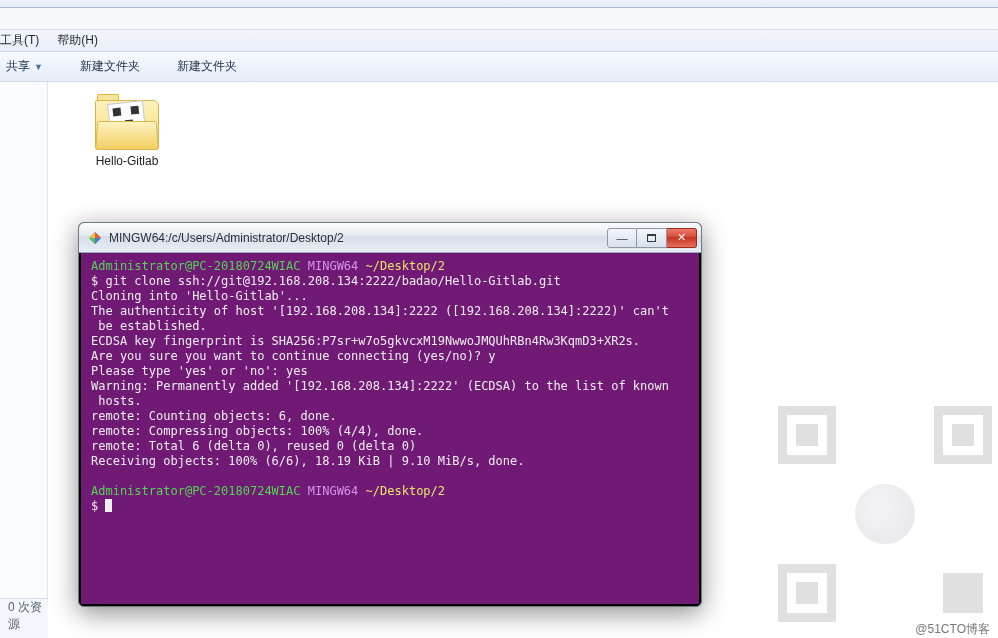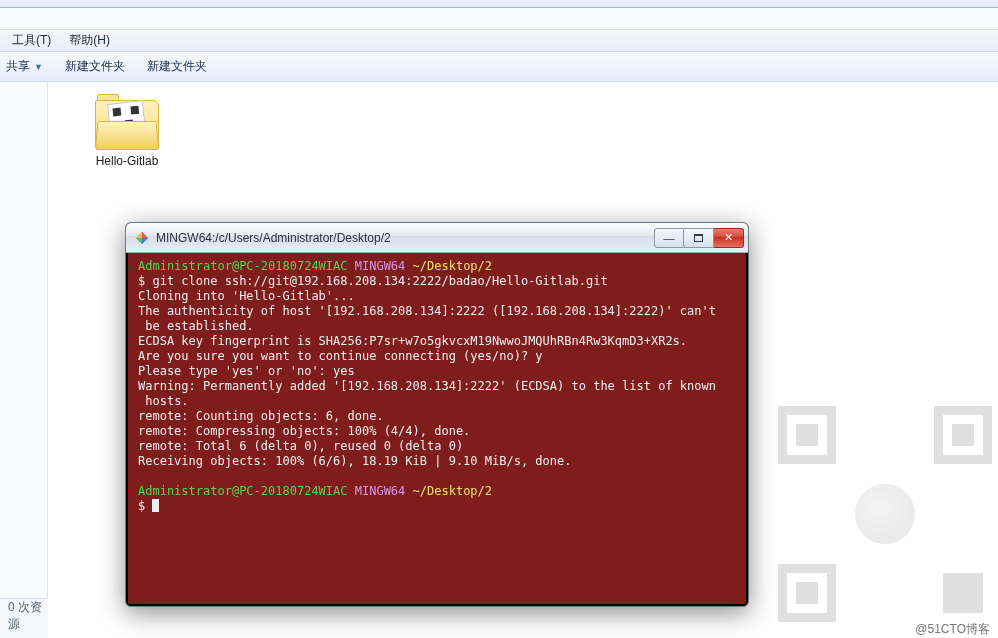--- a/index.html
+++ b/index.html
@@ -14,32 +14,31 @@
   }
 
   
   .top-strip { height: 8px; background: linear-gradient(#eef3f9,#e6edf7); border-bottom: 1px solid #a8b9d1; }
   .addr-strip { height: 22px; background: #f7fafd; border-bottom: 1px solid #d6dde8; }
 
   .menubar {
     height: 22px;
     background: linear-gradient(#f3f6fb,#e8eef8);
     border-bottom: 1px solid #cfd8e6;
-    padding-left: 12px;
     display: flex; align-items: center; gap: 18px;
     color: #1d2733;
   }
   .menubar span { cursor: default; }
 
   .toolbar {
     height: 30px;
     background: linear-gradient(#f5f9fe,#e7eef8);
     border-bottom: 1px solid #cfd8e6;
     padding-left: 6px;
-    display: flex; align-items: center; gap: 22px;
+    display: flex; align-items: center; gap: 37px;
     color: #20344f;
   }
   .toolbar .item { display: flex; align-items: center; gap: 4px; cursor: default; }
   .arrow-down { font-size: 9px; color: #517193; }
 
   .explorer-body {
     position: absolute;
     left: 0; right: 0;
     top: 82px; bottom: 0;
     display: flex;
@@ -114,21 +113,20 @@
   
   .term-window {
     position: absolute;
     left: 78px; top: 222px;
     width: 624px; height: 385px;
     background: #000;
     border: 1px solid #6f7a86;
     border-radius: 6px;
     box-shadow: 0 6px 26px rgba(0,0,0,0.45);
     overflow: hidden;
-    margin-left: 47px;
   }
   .term-title {
     height: 30px;
     background: linear-gradient(#fbfcfe,#e4e9f1 45%,#d7deea 46%,#e8eef7);
     border-bottom:1px solid #9aa7b7;
     display:flex; align-items:center;
     padding: 0 0 0 8px;
     font-size:12px; color:#2a2f38;
   }
   .term-title .ticon {
@@ -153,21 +151,21 @@
     border-radius:0 3px 3px 0;
     background:linear-gradient(#f07a6e,#d44a37 45%,#c53321 46%,#e96f5f);
     color:#fff; border-color:#9a2d1f;
   }
   .win-btn.max .sq {
     width:9px; height:8px; border:1px solid #2e3947; border-top-width:2px;
   }
 
   .term-body {
     position:absolute; inset:30px 2px 2px 2px;
-    background:#7f1d1d;
+    background:#701a75;
     padding:6px 8px 6px 10px;
     font-family: Consolas, "Lucida Console", monospace;
     font-size:12px; line-height:15px;
     color:#ddd;
     white-space: pre-wrap;
     overflow:hidden;
   }
   .userhost { color:#53d453; }
   .mingw   { color:#d693e8; }
   .path    { color:#e9e36a; }

